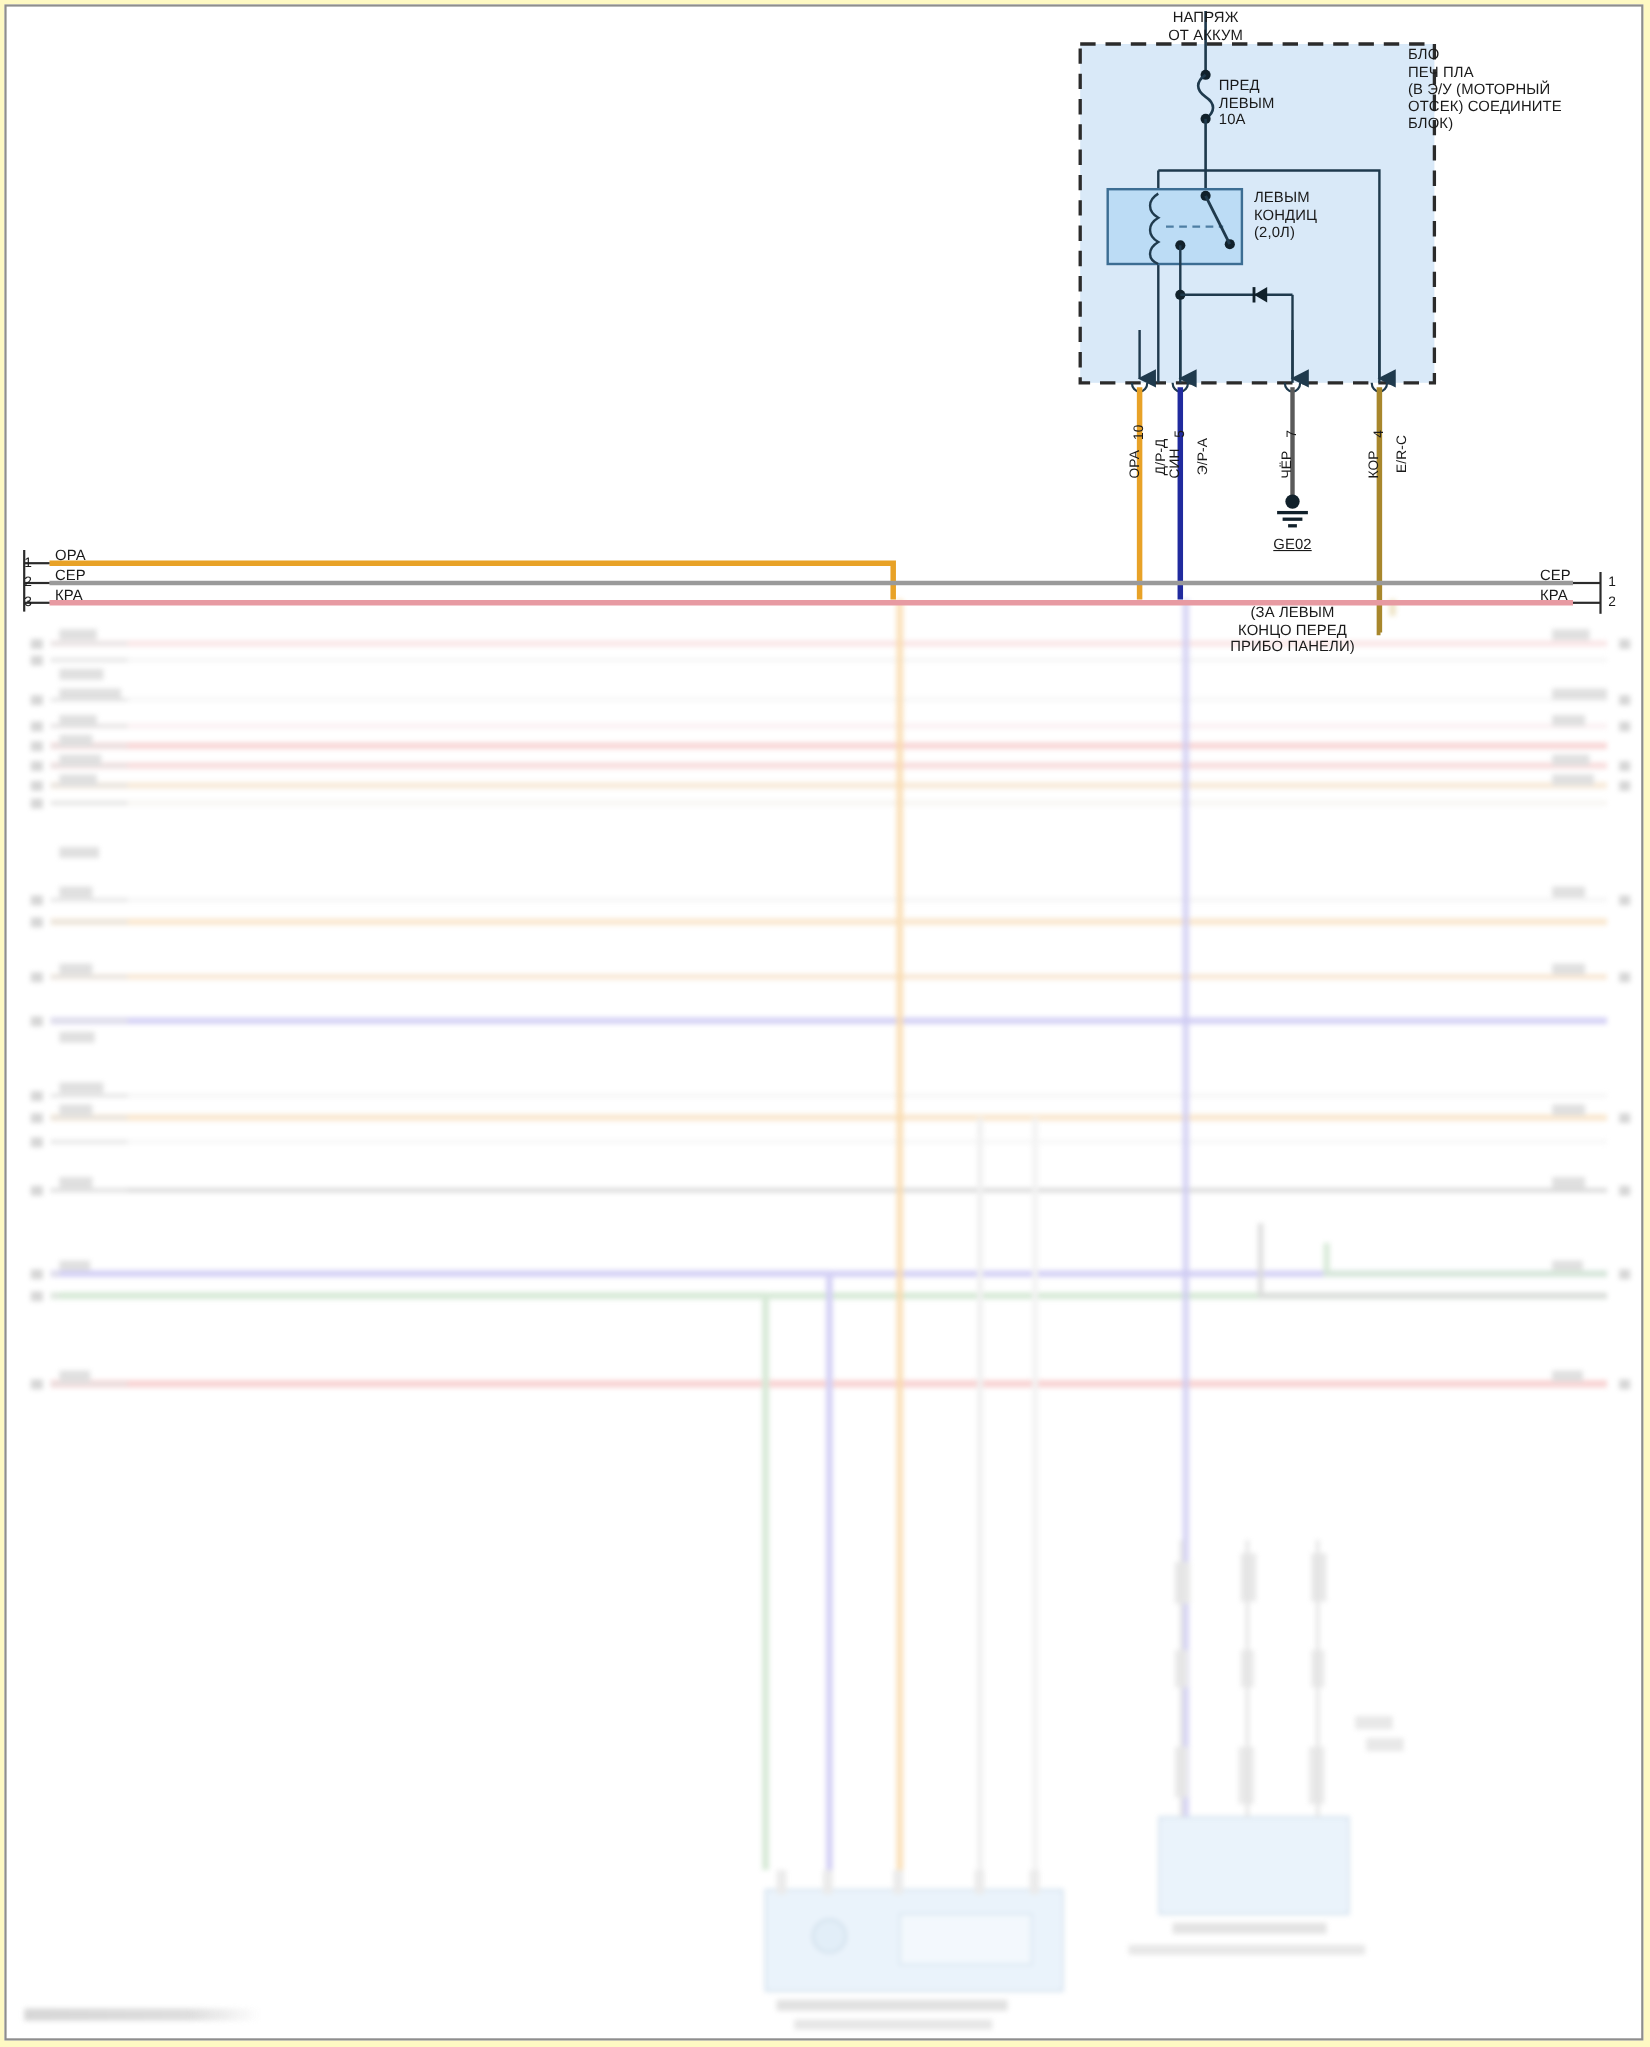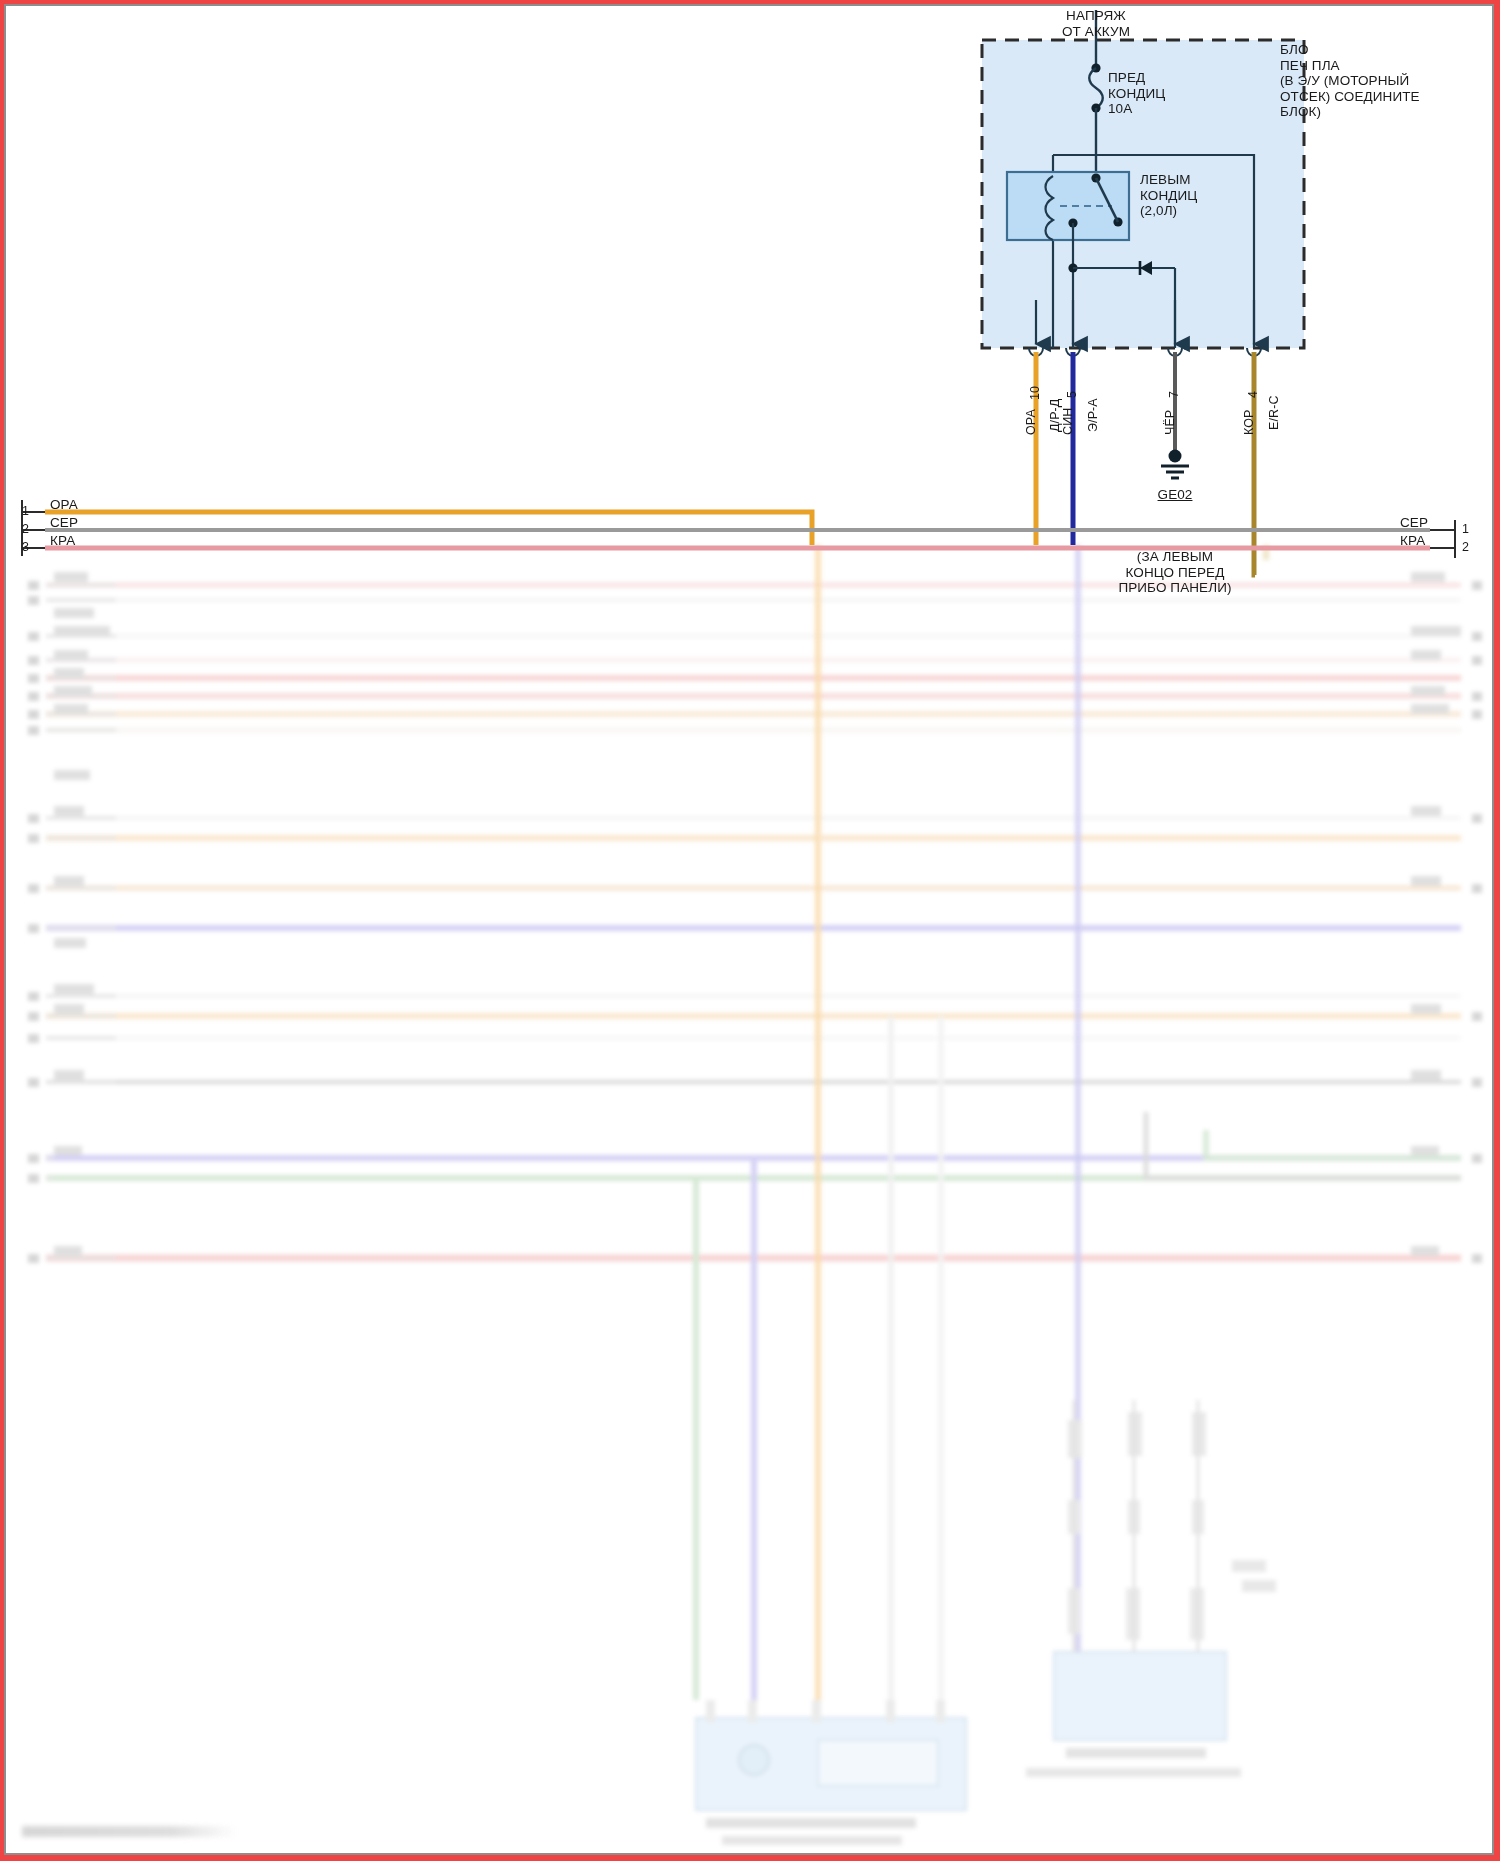--- a/index.html
+++ b/index.html
@@ -1,21 +1,21 @@
 <!DOCTYPE html>
 <html><head>
 <meta charset="utf-8">
 <style>
   html,body{margin:0;padding:0;background:#ffffff;}
   body{font-family:"Liberation Sans","DejaVu Sans",sans-serif;}
 
   #page{
     position:relative;
     width:1500px;height:1861px;
-    background:#ef4444;
+    background:#fef9c3;
     overflow:hidden;
   }
 
   
   .doc-frame{
     position:absolute;left:4px;top:4px;
     width:1490px;height:1851px;
     border:2px solid #8e8e8e;
     box-sizing:border-box;
     background:#ffffff;
@@ -297,21 +297,21 @@
   <div class="lbl c" style="left:1026px;top:8px;width:140px;">НАПРЯЖ
 ОТ АККУМ</div>
 
   <div class="lbl" style="left:1280px;top:42px;">БЛО
 ПЕЧ ПЛА
 (В Э/У (МОТОРНЫЙ
 ОТСЕК) СОЕДИНИТЕ
 БЛОК)</div>
 
   <div class="lbl" style="left:1108px;top:70px;">ПРЕД
-КОНДИЦ
+ЛЕВЫМ
 10А</div>
 
   <div class="lbl" style="left:1140px;top:172px;">ЛЕВЫМ
 КОНДИЦ
 (2,0Л)</div>
 
   <div class="lbl c" style="left:1095px;top:487px;width:160px;font-weight:400;text-decoration:underline;">GE02</div>
   <div class="lbl c" style="left:1085px;top:505px;width:180px;margin-top:44px;">(ЗА ЛЕВЫМ
 КОНЦО ПЕРЕД
 ПРИБО ПАНЕЛИ)</div>

